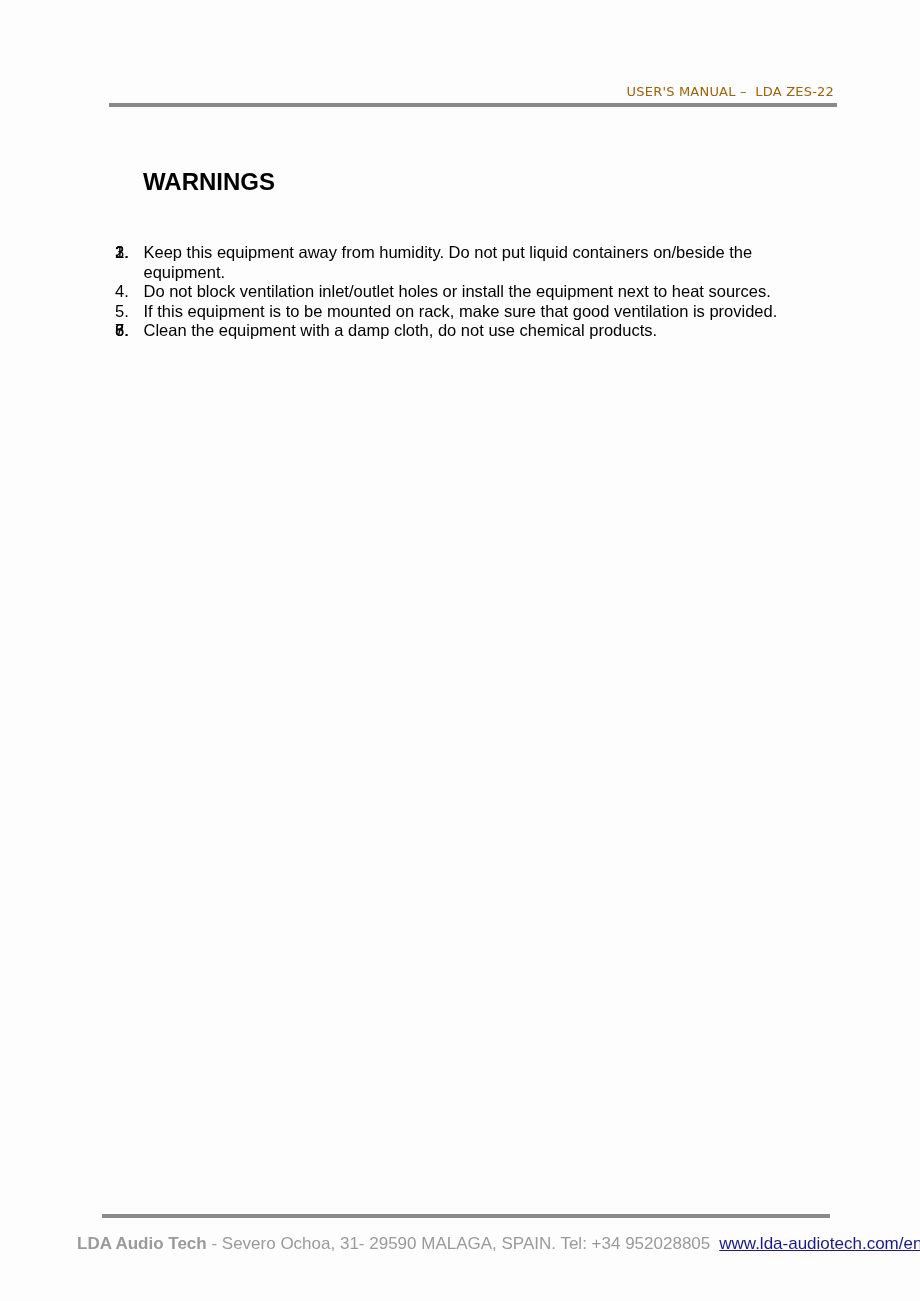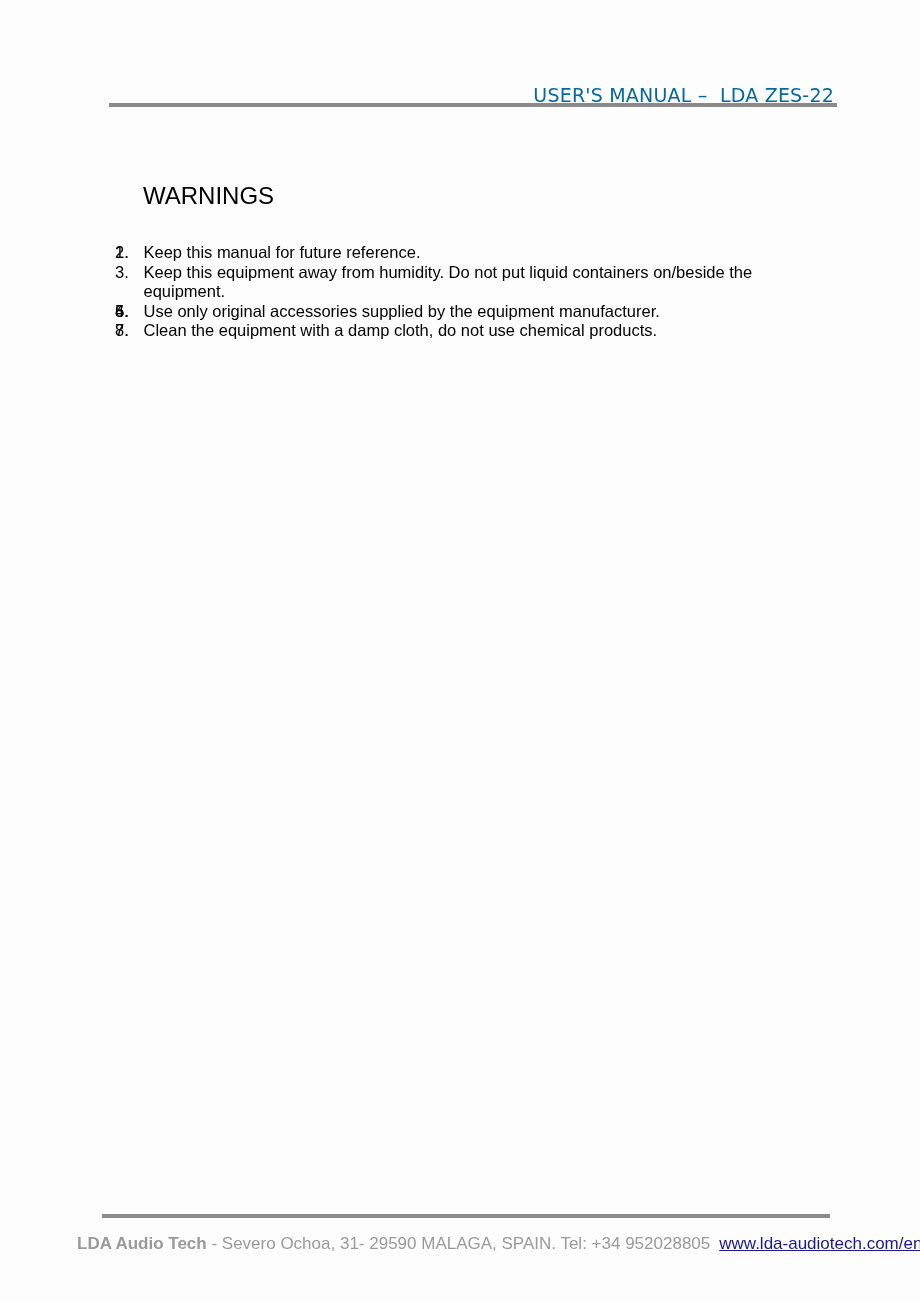--- a/index.html
+++ b/index.html
@@ -13,39 +13,39 @@
       position: relative;
       overflow: hidden;
       font-family: "Liberation Sans", sans-serif;
       color: #000;
     }
     .header-title {
       position: absolute;
       right: 86px;
       top: 84px;
       font-family: "DejaVu Sans", sans-serif;
-      font-size: 19px;
+      font-size: 13px;
       letter-spacing: 0.2px;
-      color: #0369a1;
+      color: #a16207;
       white-space: pre;
     }
     .header-rule {
       position: absolute;
       left: 109px;
       top: 103px;
       width: 728px;
       height: 4px;
       background: #8a8a8a;
     }
     .page-title {
       position: absolute;
       left: 143px;
-      top: 182px;
+      top: 168px;
       font-family: "Liberation Sans", sans-serif;
-      font-weight: normal;
+      font-weight: bold;
       font-size: 24px;
       margin: 0;
     }
     .warnings-list {
       position: absolute;
       left: 112px;
       top: 243px;
       width: 700px;
       margin: 0;
       padding: 0;
@@ -97,35 +97,35 @@
 <div class="header-rule"></div>
 
 <h1 class="page-title">WARNINGS</h1>
 
 <ol class="warnings-list">
   <li>
     <span class="num">1.</span>
   </li>
   <li>
     <span class="num">2.</span>
-    <span>Keep this manual for future reference.</span>
   </li>
   <li style="width:660px;">
     <span class="num">3.</span>
     <span>Keep this equipment away from humidity. Do not put liquid containers on/beside the equipment.</span>
   </li>
   <li>
     <span class="num">4.</span>
+    <span>Do not block ventilation inlet/outlet holes or install the equipment next to heat sources.</span>
   </li>
   <li>
     <span class="num">5.</span>
+    <span>If this equipment is to be mounted on rack, make sure that good ventilation is provided.</span>
   </li>
   <li>
     <span class="num">6.</span>
-    <span>Use only original accessories supplied by the equipment manufacturer.</span>
   </li>
   <li>
     <span class="num">7.</span>
   </li>
   <li>
     <span class="num">8.</span>
     <span>Clean the equipment with a damp cloth, do not use chemical products.</span>
   </li>
 </ol>
 

